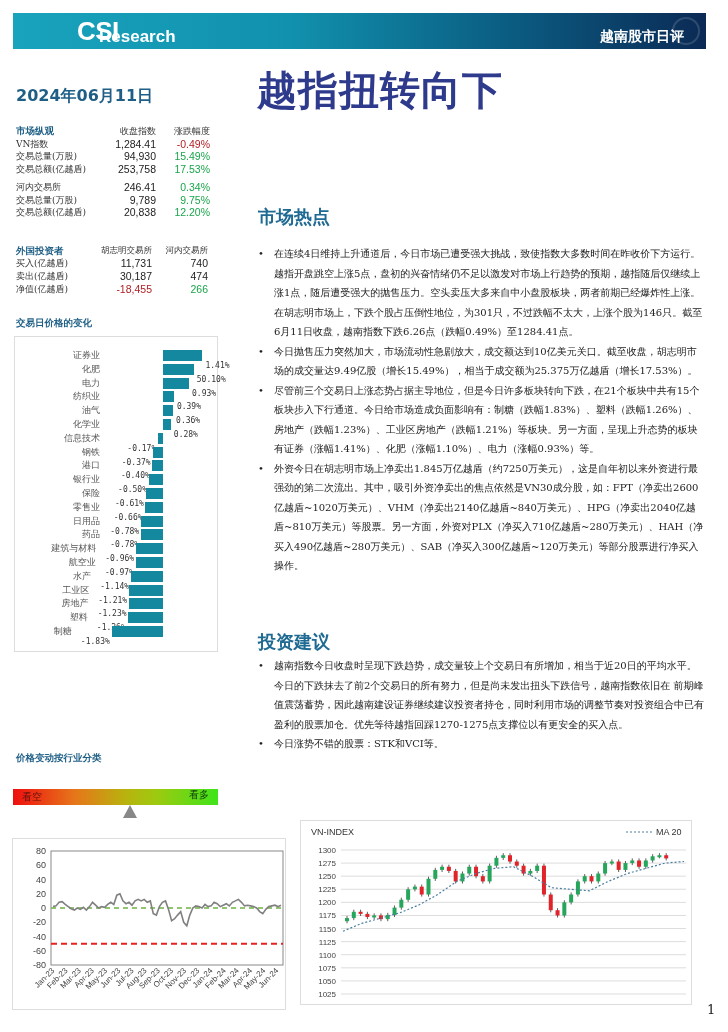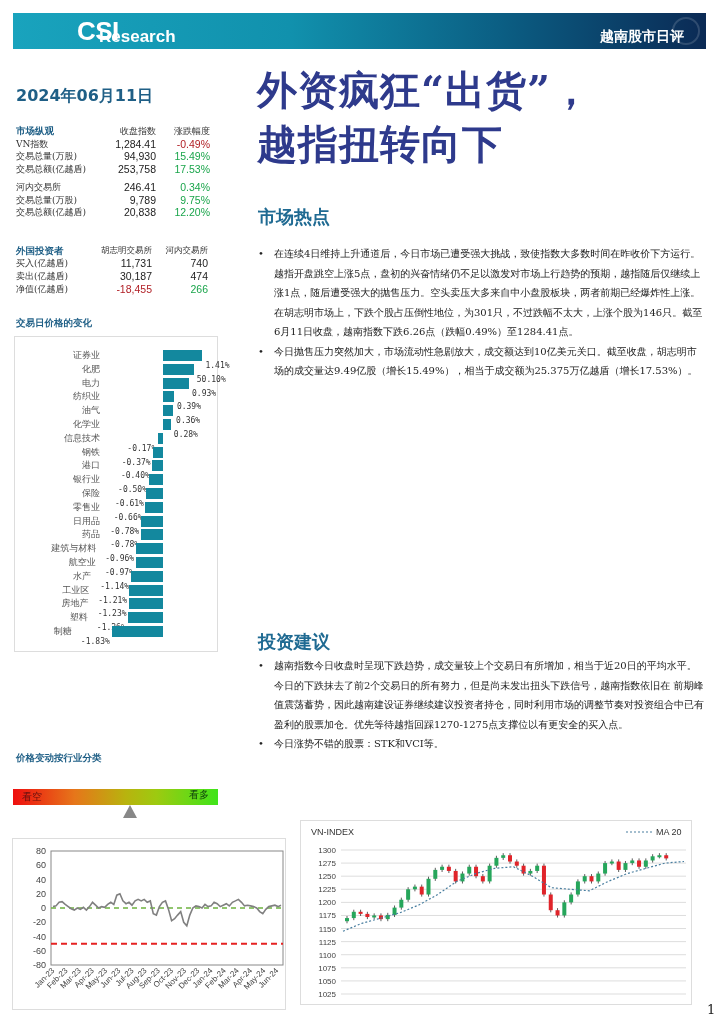--- a/index.html
+++ b/index.html
@@ -245,28 +245,29 @@
       <span class="val" style="right: 93.28px;">-1.26%</span>
     </div>
     <div class="barrow" style="top: 288px;">
       <span class="name" style="right: 147.24px;">制糖</span>
       <span class="bar" style="background: rgb(19, 136, 158); left: 96.76px; width: 51.24px;"></span>
       <span class="val" style="right: 109.24px;">-1.83%</span>
     </div>
   </div>
 
 <div class="title">
-  <div>外资疯狂“出货”，</div>
   <div>越指扭转向下</div>
 </div>
 
 <div class="sec" style="top:205px;">市场热点</div>
 <ul class="bullets" style="top:244px;">
   <li>在连续4日维持上升通道后，今日市场已遭受强大挑战，致使指数大多数时间在昨收价下方运行。越指开盘跳空上涨5点，盘初的兴奋情绪仍不足以激发对市场上行趋势的预期，越指随后仅继续上涨1点，随后遭受强大的抛售压力。空头卖压大多来自中小盘股板块，两者前期已经爆炸性上涨。在胡志明市场上，下跌个股占压倒性地位，为301只，不过跌幅不太大，上涨个股为146只。截至6月11日收盘，越南指数下跌6.26点（跌幅0.49%）至1284.41点。</li>
   <li>今日抛售压力突然加大，市场流动性急剧放大，成交额达到10亿美元关口。截至收盘，胡志明市场的成交量达9.49亿股（增长15.49%），相当于成交额为25.375万亿越盾（增长17.53%）。</li>
+  <li>尽管前三个交易日上涨态势占据主导地位，但是今日许多板块转向下跌，在21个板块中共有15个板块步入下行通道。今日给市场造成负面影响有：制糖（跌幅1.83%）、塑料（跌幅1.26%）、房地产（跌幅1.23%）、工业区房地产（跌幅1.21%）等板块。另一方面，呈现上升态势的板块有证券（涨幅1.41%）、化肥（涨幅1.10%）、电力（涨幅0.93%）等。</li>
+  <li>外资今日在胡志明市场上净卖出1.845万亿越盾（约7250万美元），这是自年初以来外资进行最强劲的第二次流出。其中，吸引外资净卖出的焦点依然是VN30成分股，如：FPT（净卖出2600亿越盾~1020万美元）、VHM（净卖出2140亿越盾~840万美元）、HPG（净卖出2040亿越盾~810万美元）等股票。另一方面，外资对PLX（净买入710亿越盾~280万美元）、HAH（净买入490亿越盾~280万美元）、SAB（净买入300亿越盾~120万美元）等部分股票进行净买入操作。</li>
 </ul>
 
 <div class="sec" style="top:630px;">投资建议</div>
 <ul class="bullets" style="top:656px;">
   <li>越南指数今日收盘时呈现下跌趋势，成交量较上个交易日有所增加，相当于近20日的平均水平。今日的下跌抹去了前2个交易日的所有努力，但是尚未发出扭头下跌信号，越南指数依旧在 前期峰值震荡蓄势，因此越南建设证券继续建议投资者持仓，同时利用市场的调整节奏对投资组合中已有盈利的股票加仓。优先等待越指回踩1270-1275点支撑位以有更安全的买入点。</li>
   <li>今日涨势不错的股票：STK和VCI等。</li>
 </ul>
 
 <div class="sec-small" style="top:752px;">价格变动按行业分类</div>
 <div class="gauge-bar">

